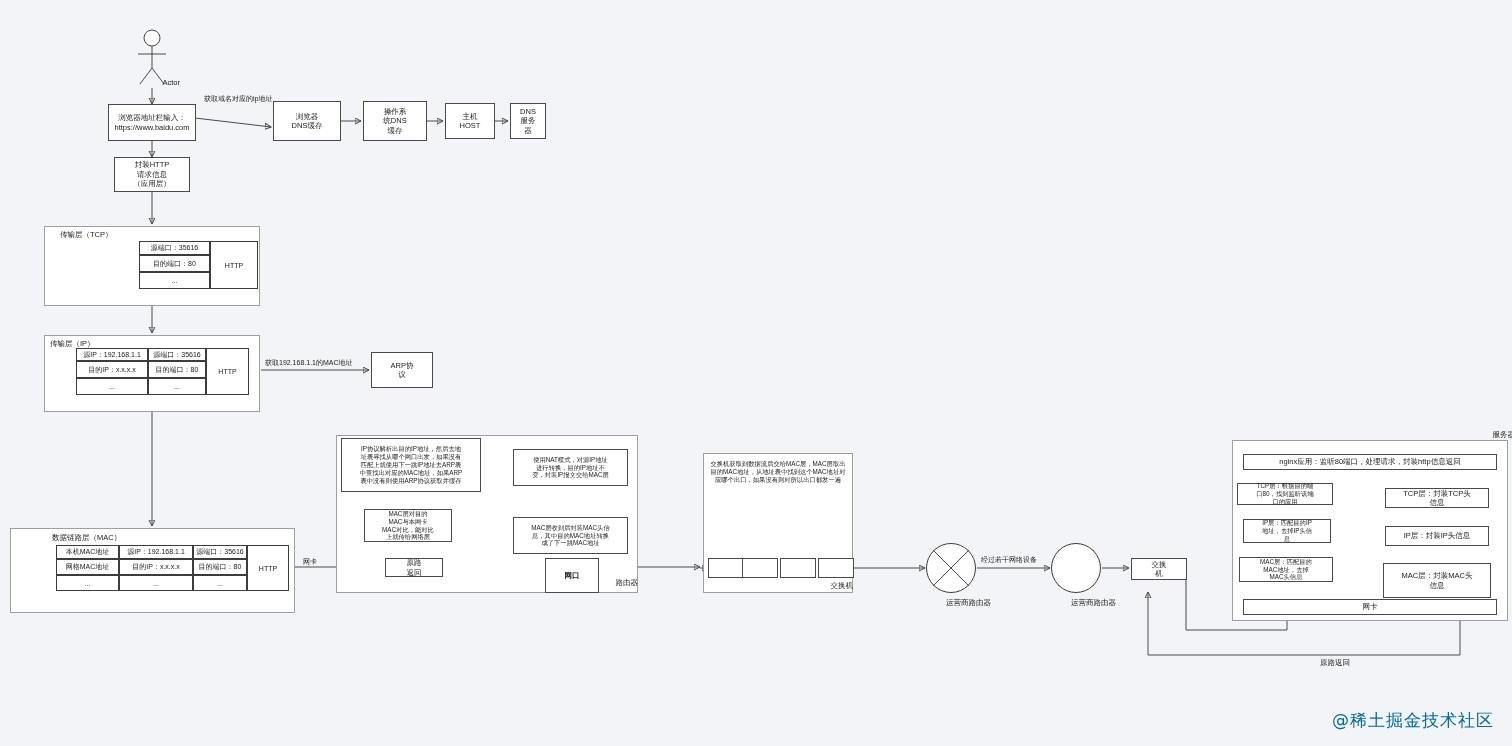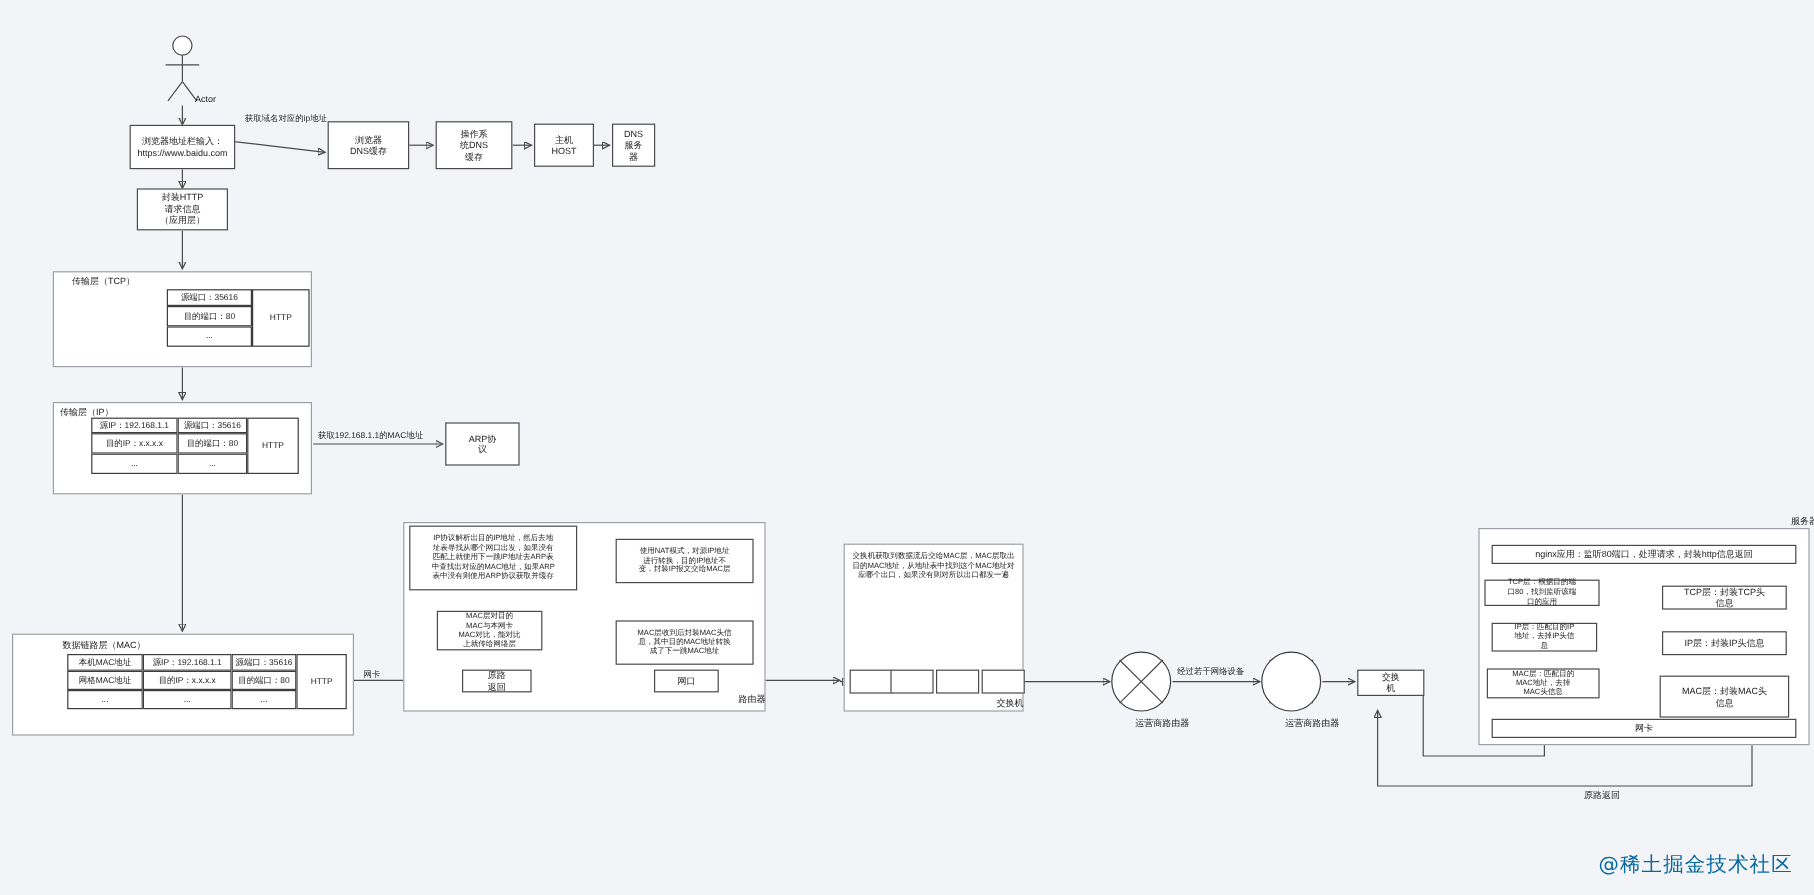--- a/index.html
+++ b/index.html
@@ -208,21 +208,21 @@
   <div class="edgelabel" style="left:303px;top:557px;">网卡</div>
 
   <div class="group" style="left:336px;top:435px;width:302px;height:158px;"></div>
   <div class="caption" style="left:336px;top:578px;width:302px;">路由器</div>
 
   <div class="node" style="left:341px;top:438px;width:140px;height:54px;font-size:6.3px;">IP协议解析出目的IP地址，然后去地址表寻找从哪个网口出发，如果没有匹配上就使用下一跳IP地址去ARP表中查找出对应的MAC地址，如果ARP表中没有则使用ARP协议获取并缓存</div>
   <div class="node" style="left:364px;top:509px;width:88px;height:33px;font-size:6.3px;">MAC层对目的MAC与本网卡MAC对比，能对比上就传给网络层</div>
   <div class="node" style="left:513px;top:449px;width:115px;height:37px;font-size:6.3px;">使用NAT模式，对源IP地址进行转换，目的IP地址不变，封装IP报文交给MAC层</div>
   <div class="node" style="left:513px;top:517px;width:115px;height:37px;font-size:6.3px;">MAC层收到后封装MAC头信息，其中目的MAC地址转换成了下一跳MAC地址</div>
   <div class="node" style="left:385px;top:558px;width:58px;height:19px;">原路返回</div>
-  <div class="node" style="left:545px;top:558px;width:54px;height:19px;">网口</div>
+  <div class="node" style="left:545px;top:558px;width:54px;height:35px;font-weight:bold;">网口</div>
 
   <div class="group" style="left:703px;top:453px;width:150px;height:140px;"></div>
   <div class="caption" style="left:703px;top:581px;width:150px;">交换机</div>
   <div style="position:absolute;left:709px;top:460px;width:138px;font-size:6.3px;line-height:1.3;text-align:center;">交换机获取到数据流后交给MAC层，MAC层取出目的MAC地址，从地址表中找到这个MAC地址对应哪个出口，如果没有则对所以出口都发一遍</div>
 
   <div class="node" style="left:708px;top:558px;width:30px;height:20px;"></div>
   <div class="node" style="left:742px;top:558px;width:30px;height:20px;"></div>
   <div class="node" style="left:780px;top:558px;width:30px;height:20px;"></div>
   <div class="node" style="left:818px;top:558px;width:30px;height:20px;"></div>
 

